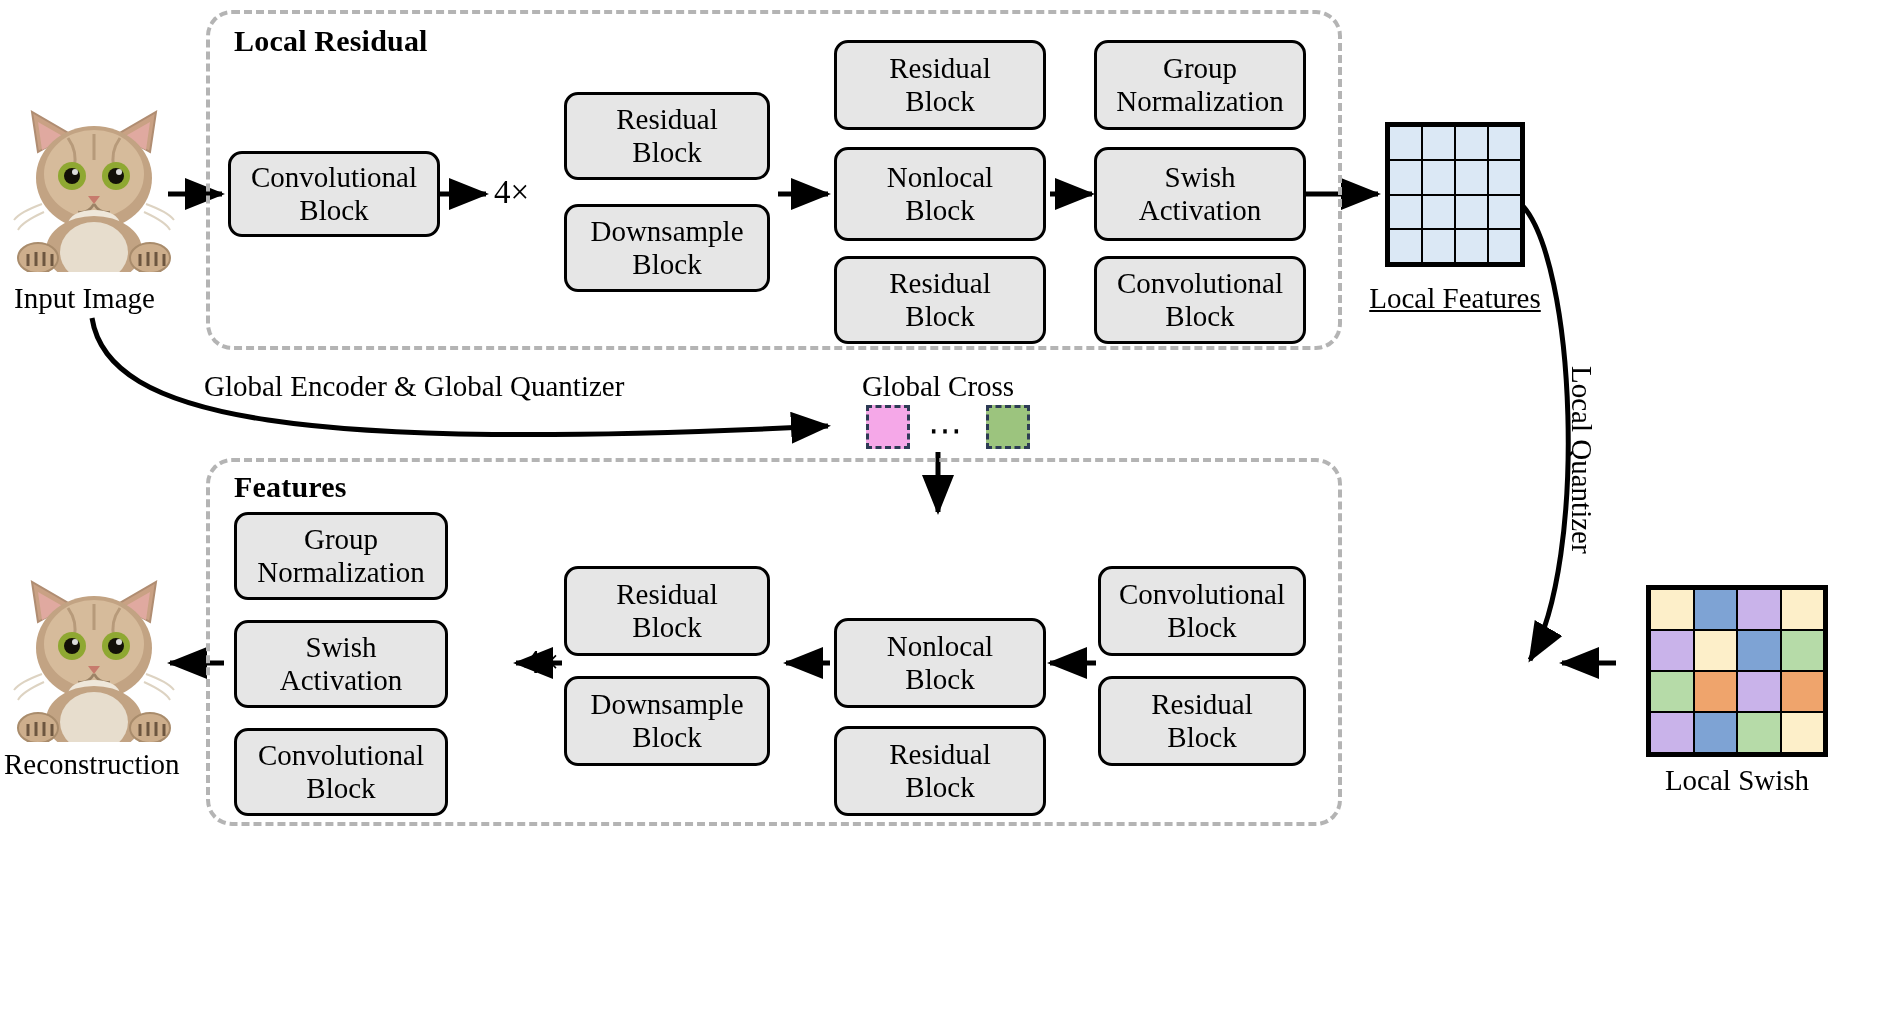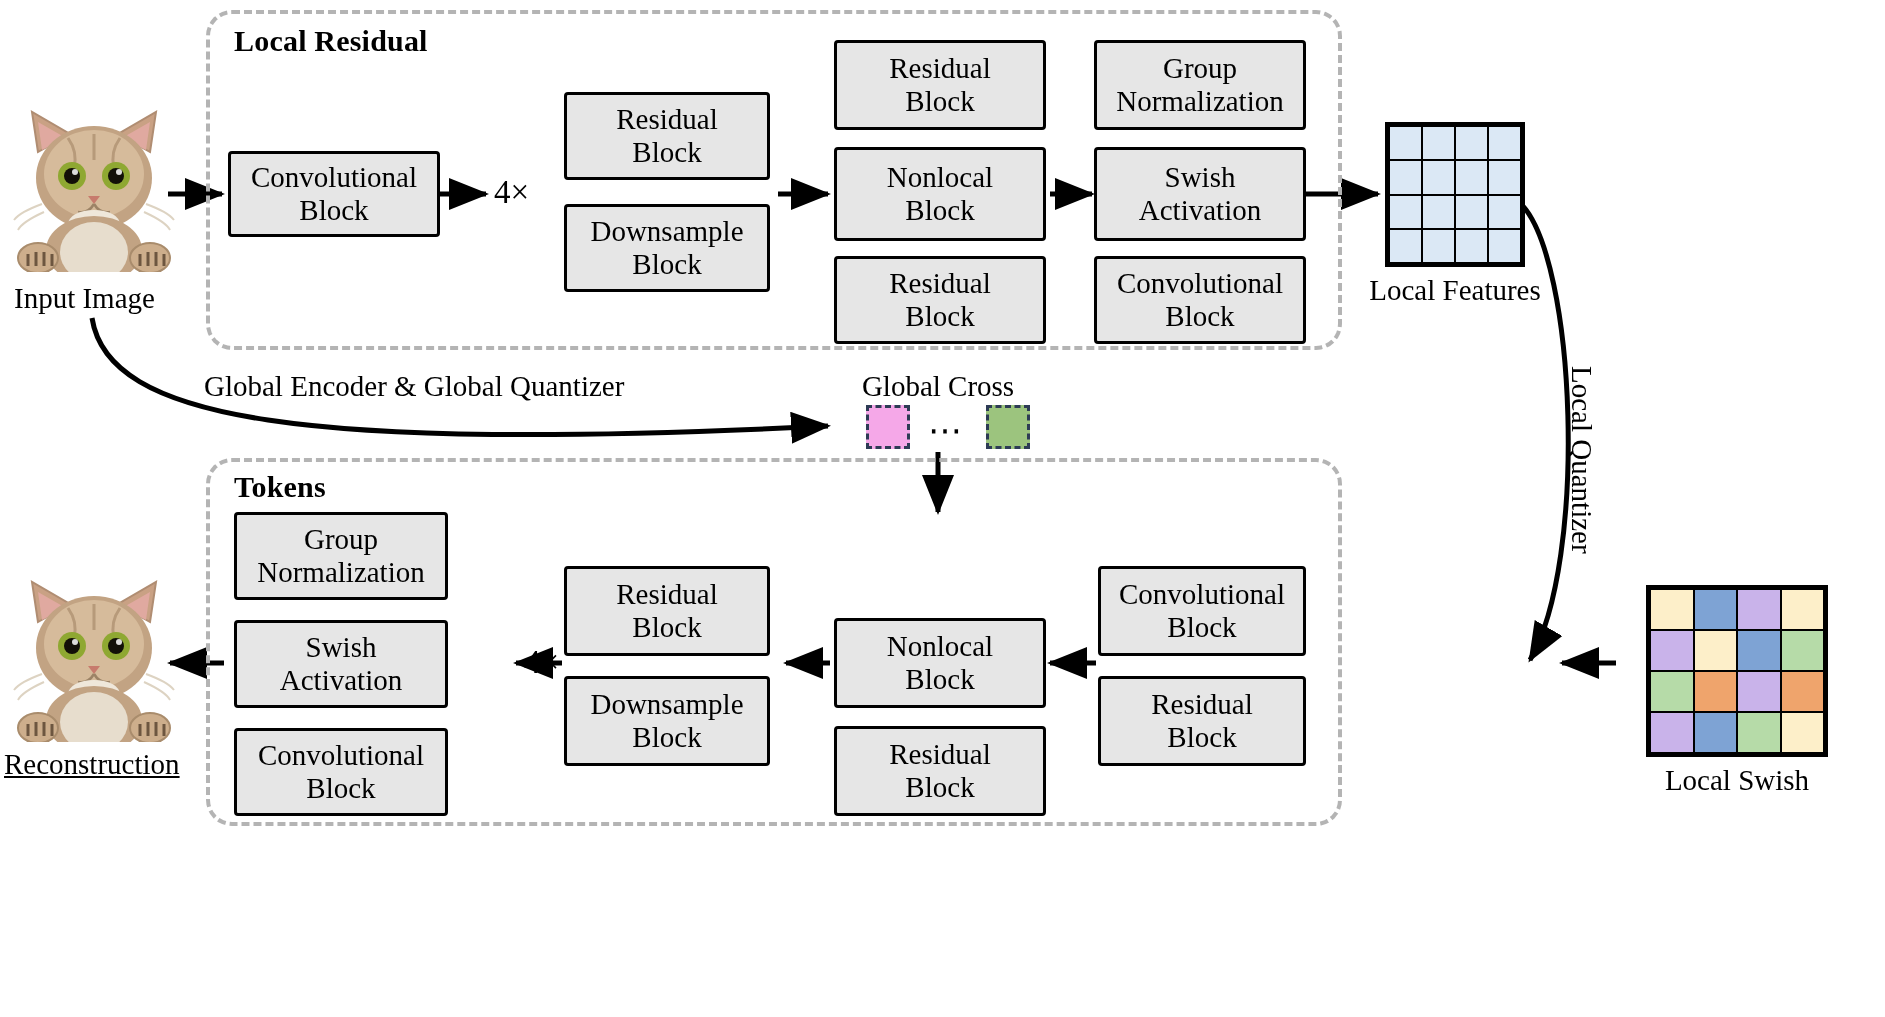--- a/index.html
+++ b/index.html
@@ -5,21 +5,21 @@
   html,body{margin:0;padding:0;background:#fff;}
   body{width:1885px;height:1017px;position:relative;overflow:hidden;
        font-family:"Liberation Serif","DejaVu Serif",serif;color:#000;}
   #stage{position:absolute;left:0;top:0;width:1885px;height:1017px;}
 
   
   .group{position:absolute;border:4px dashed #b4b4b4;border-radius:26px;box-sizing:border-box;}
   .group-title{position:absolute;font-weight:bold;font-size:30px;letter-spacing:.2px;}
 
   
-  .box{position:absolute;background:#e6e6e6;border:3px solid #000;border-radius:4px;
+  .box{position:absolute;background:#e6e6e6;border:3px solid #000;border-radius:14px;
        box-sizing:border-box;display:flex;align-items:center;justify-content:center;
        text-align:center;line-height:1.14;font-size:29px;}
   .box span{display:block;padding:0 6px;}
 
   
   .lbl{position:absolute;font-size:29px;white-space:nowrap;}
   .lbl-c{position:absolute;font-size:29px;white-space:nowrap;transform:translateX(-50%);}
   .mult{position:absolute;font-size:33px;white-space:nowrap;}
 
   
@@ -172,33 +172,33 @@
       <div class="cell" style="background: rgb(219, 232, 245);"></div>
       <div class="cell" style="background: rgb(219, 232, 245);"></div>
       <div class="cell" style="background: rgb(219, 232, 245);"></div>
       <div class="cell" style="background: rgb(219, 232, 245);"></div>
       <div class="cell" style="background: rgb(219, 232, 245);"></div>
       <div class="cell" style="background: rgb(219, 232, 245);"></div>
       <div class="cell" style="background: rgb(219, 232, 245);"></div>
       <div class="cell" style="background: rgb(219, 232, 245);"></div>
       <div class="cell" style="background: rgb(219, 232, 245);"></div>
     </div>
-  <div class="lbl-c" style="left:1455px;top:274px;">Local Features</div>
+  <div class="lbl-c" style="left:1455px;top:282px;text-decoration:underline;">Local Features</div>
 
   <div class="vlabel" style="left:1598px;top:366px;">Local Quantizer</div>
 
   <div class="lbl" style="left:204px;top:370px;">Global Encoder &amp; Global Quantizer</div>
 
   <div class="lbl-c" style="left:938px;top:370px;">Global Cross</div>
   <div class="gtok" id="gtok0" style="left: 866px; top: 405px; background: rgb(245, 168, 232);"></div>
   <div class="dots" style="left:928px;top:414px;">⋯</div>
   <div class="gtok" id="gtok1" style="left: 986px; top: 405px; background: rgb(156, 196, 126);"></div>
 
   <div class="group" style="left:206px;top:458px;width:1136px;height:368px;"></div>
-  <div class="group-title" style="left:234px;top:470px;">Tokens</div>
+  <div class="group-title" style="left:234px;top:470px;">Features</div>
 
   <div class="box" style="left:234px;top:512px;width:214px;height:88px;">
     <span>
       <span>Group</span>
       <span>Normalization</span>
     </span>
   </div>
   <div class="box" style="left:234px;top:620px;width:214px;height:88px;">
     <span>
       <span>Swish</span>
@@ -293,15 +293,15 @@
       <path d="M34,104 q-22,8 -28,16 M36,112 q-22,10 -26,18 M138,104 q22,8 28,16 M136,112 q22,10 26,18" stroke="#ddd3c2" stroke-width="2" fill="none"></path>
       <ellipse cx="86" cy="150" rx="48" ry="34" fill="#c2a383"></ellipse>
       <ellipse cx="86" cy="152" rx="34" ry="30" fill="#e7ddcd"></ellipse>
       <ellipse cx="30" cy="158" rx="20" ry="15" fill="#cdae8c" stroke="#a98c6c" stroke-width="2"></ellipse>
       <ellipse cx="142" cy="158" rx="20" ry="15" fill="#cdae8c" stroke="#a98c6c" stroke-width="2"></ellipse>
       <path d="M20,154 v12 M28,152 v14 M36,152 v14 M44,154 v12" stroke="#6d5640" stroke-width="3"></path>
       <path d="M132,154 v12 M140,152 v14 M148,152 v14 M156,154 v12" stroke="#6d5640" stroke-width="3"></path>
       <rect x="0" y="172" width="172" height="10" fill="#fff"></rect>
     </g>
   </svg>
-  <div class="lbl" style="left:4px;top:748px;text-decoration:underline;">Reconstruction</div>
+  <div class="lbl" style="left:4px;top:748px;">Reconstruction</div>
 
 </div>
 
 </body></html>

